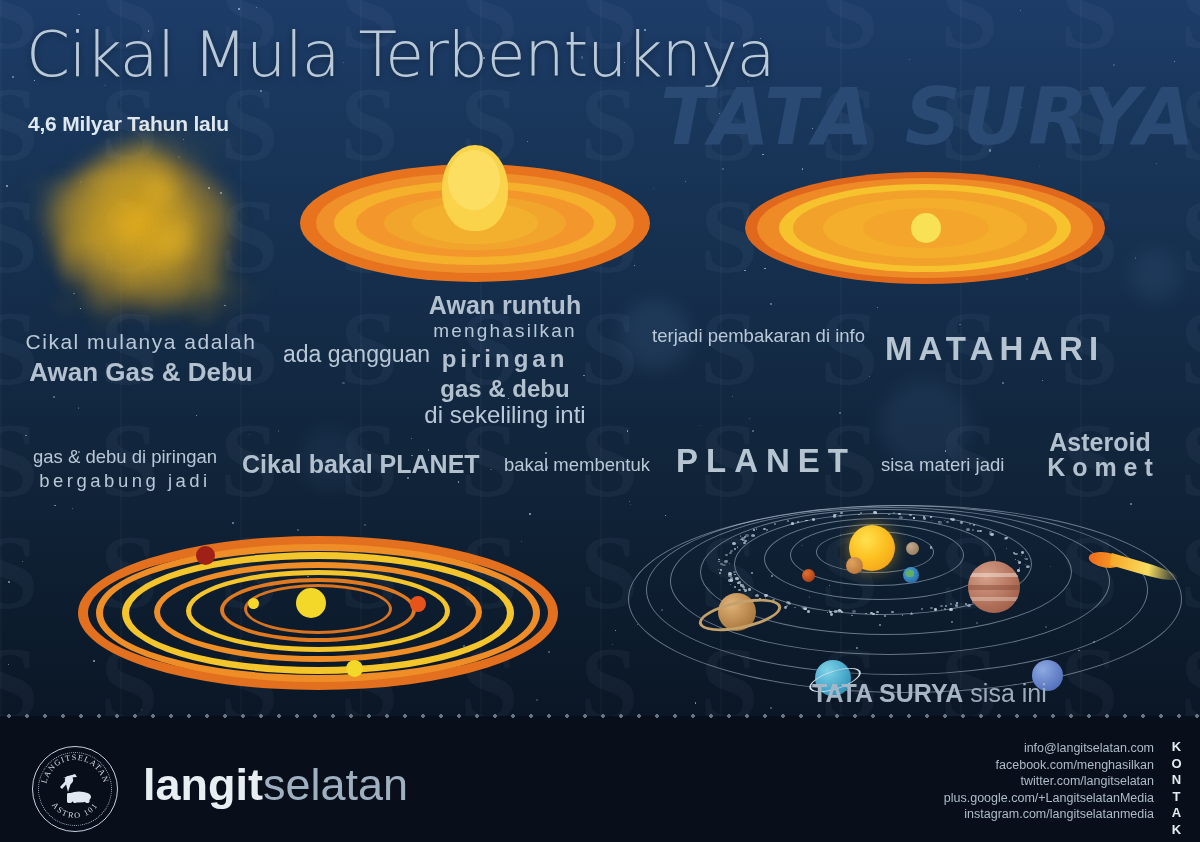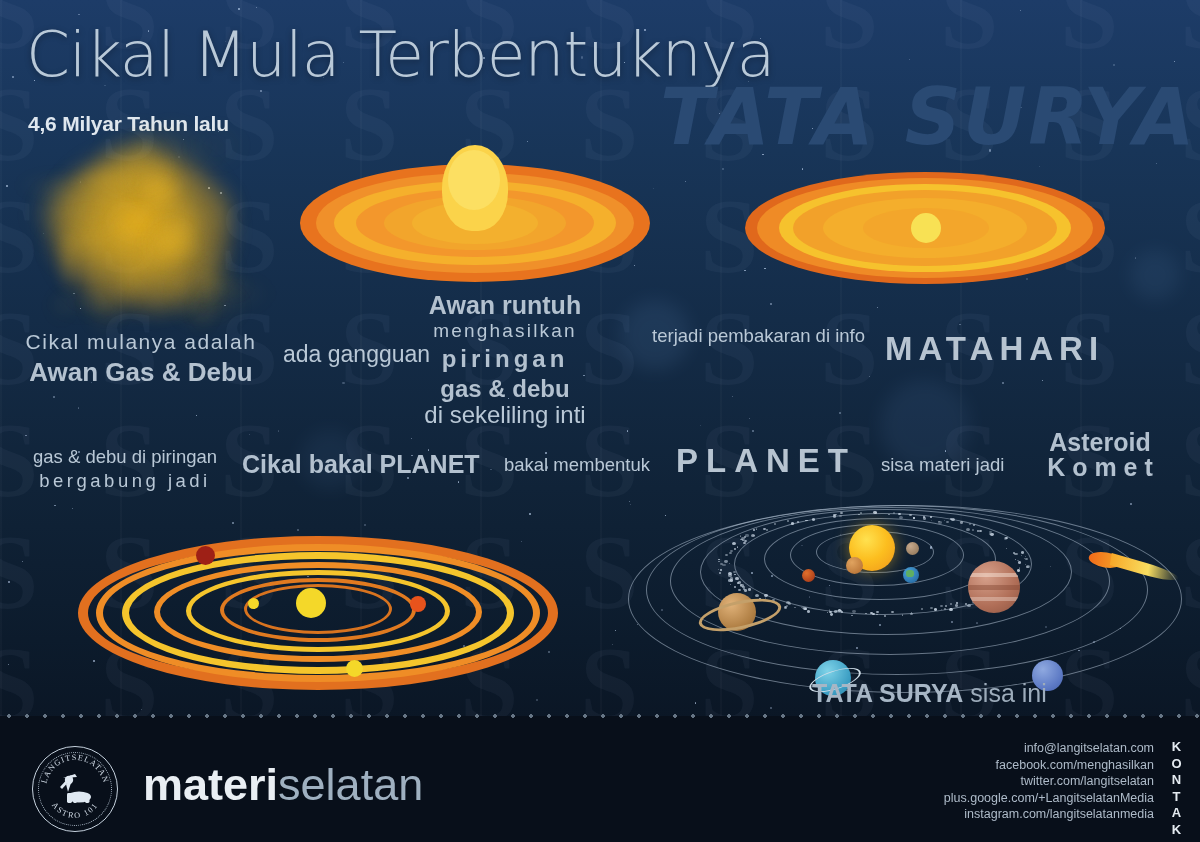--- a/index.html
+++ b/index.html
@@ -717,21 +717,21 @@
         <rect x="40" y="47" width="4" height="9" rx="1.4"></rect>
         <path d="M35 45 L33 37 L38 36 Z"></path>
         <circle cx="36" cy="33" r="4.2"></circle>
         <path d="M30 31 L42 27 L44 30 Z"></path>
         <path d="M27 40 L38 28 L40 30 L29 42 Z"></path>
       </g>
     </svg>
   </div>
 
   <div class="brand">
-    <b>materi</b><span>selatan</span>
+    <b>langit</b><span>selatan</span>
   </div>
 
   <div class="contacts" id="contacts">
       <div>info@langitselatan.com</div>
       <div>facebook.com/menghasilkan</div>
       <div>twitter.com/langitselatan</div>
       <div>plus.google.com/+LangitselatanMedia</div>
       <div>instagram.com/langitselatanmedia</div>
     </div>
   <div class="kontak" id="kontak">

